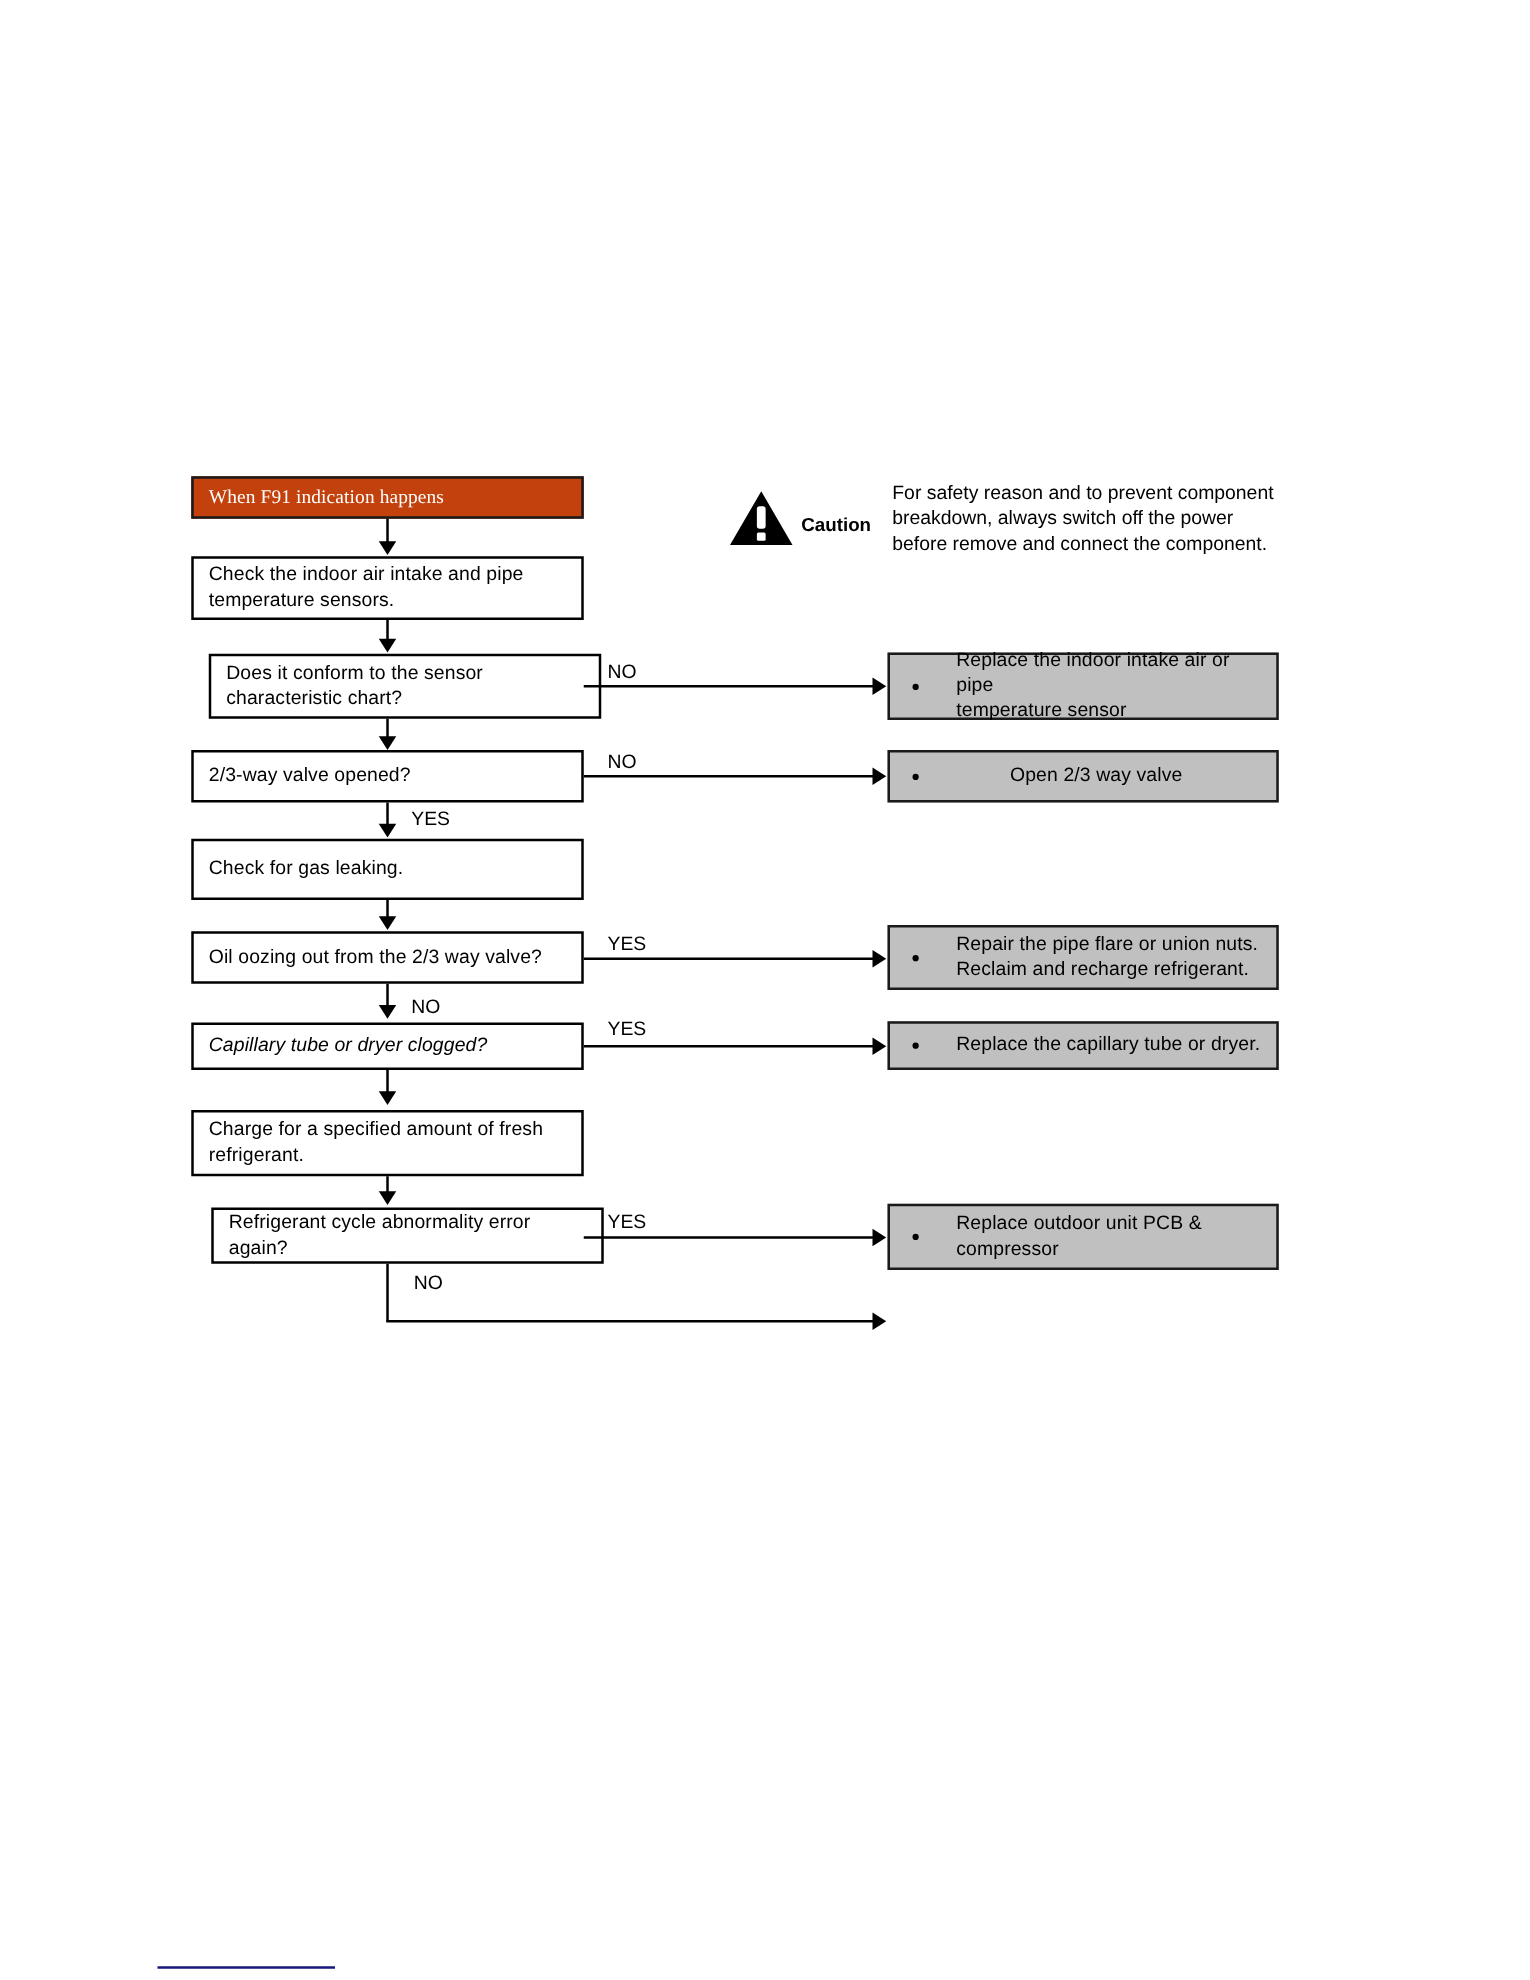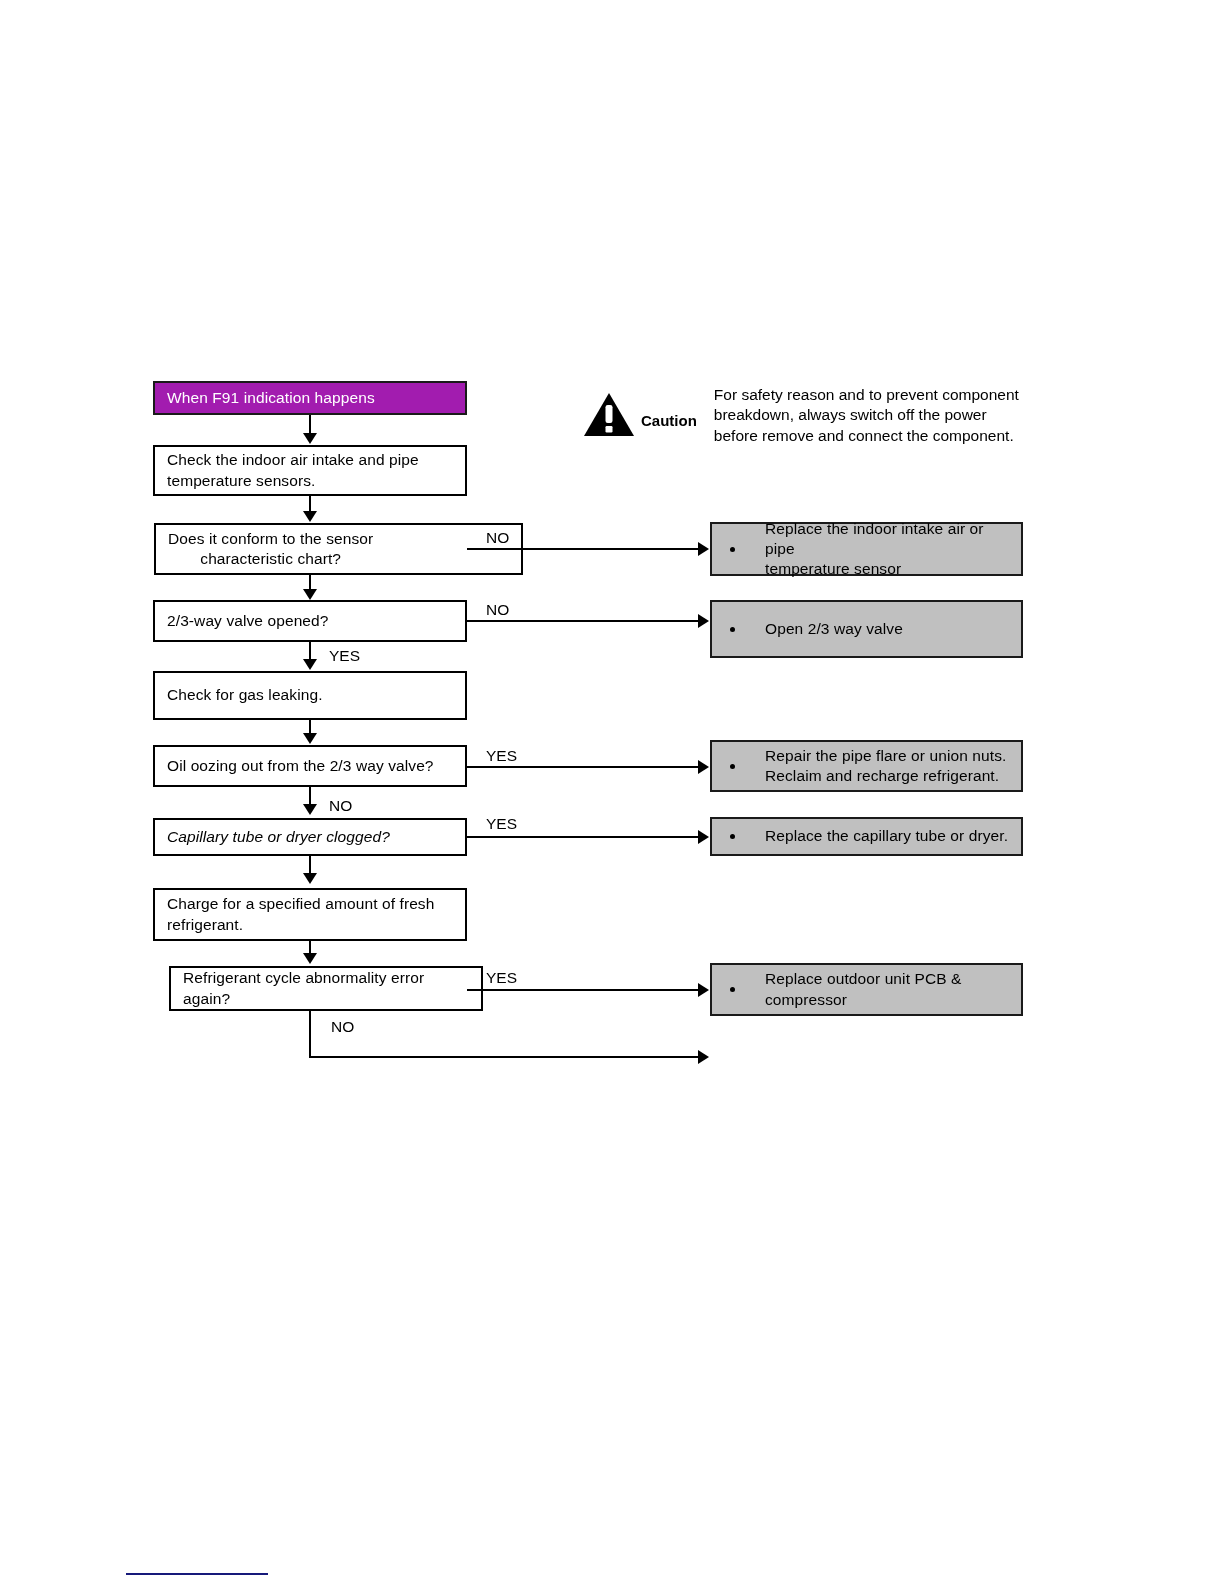--- a/index.html
+++ b/index.html
@@ -31,22 +31,23 @@
     line-height: 1.30;
     letter-spacing: 0.1px;
   }
   .node .txt {
     padding: 0 12px;
     white-space: pre-line;
   }
 
   
   .node.start {
-    background: #a21caf;
+    background: #c2410c;
     border-color: #1a1a1a;
+    font-family: Liberation Serif, serif;
   }
   .node.start .txt {
     color: #ffffff;
   }
 
   
   .node.process {
     background: #ffffff;
   }
 
@@ -166,21 +167,21 @@
 
   <div class="node start" style="left:153px; top:381px; width:314px; height:34px;">
     <span class="txt">When F91 indication happens</span>
   </div>
 
   <div class="node process" style="left:153px; top:445px; width:314px; height:51px;">
     <span class="txt">Check the indoor air intake and pipe
 temperature sensors.</span>
   </div>
 
-  <div class="node process" style="left:154px; top:523px; width:369px; height:52px;text-align:center;">
+  <div class="node process" style="left:167px; top:523px; width:314px; height:52px;">
     <span class="txt">Does it conform to the sensor
 characteristic chart?</span>
   </div>
 
   <div class="node process" style="left:153px; top:600px; width:314px; height:42px;">
     <span class="txt">2/3-way valve opened?</span>
   </div>
 
   <div class="node process" style="left:153px; top:671px; width:314px; height:49px;align-items:center;">
     <span class="txt">Check for gas leaking.</span>
@@ -202,21 +203,21 @@
   <div class="node process" style="left:153px; top:966px; width:314px; height:45px;margin-left:16px;">
     <span class="txt">Refrigerant cycle abnormality error again?</span>
   </div>
 
   <div class="node action" style="left:710px; top:522px; width:313px; height:54px;">
     <span class="bullet"></span>
     <span class="txt">Replace the indoor intake air or pipe
 temperature sensor</span>
   </div>
 
-  <div class="node action" style="left:710px; top:600px; width:313px; height:58px;">
+  <div class="node action" style="left:710px; top:600px; width:313px; height:42px;gap:43px;">
     <span class="bullet"></span>
     <span class="txt">Open 2/3 way valve</span>
   </div>
 
   <div class="node action" style="left:710px; top:740px; width:313px; height:52px;">
     <span class="bullet"></span>
     <span class="txt">Repair the pipe flare or union nuts.
 Reclaim and recharge refrigerant.</span>
   </div>
 

